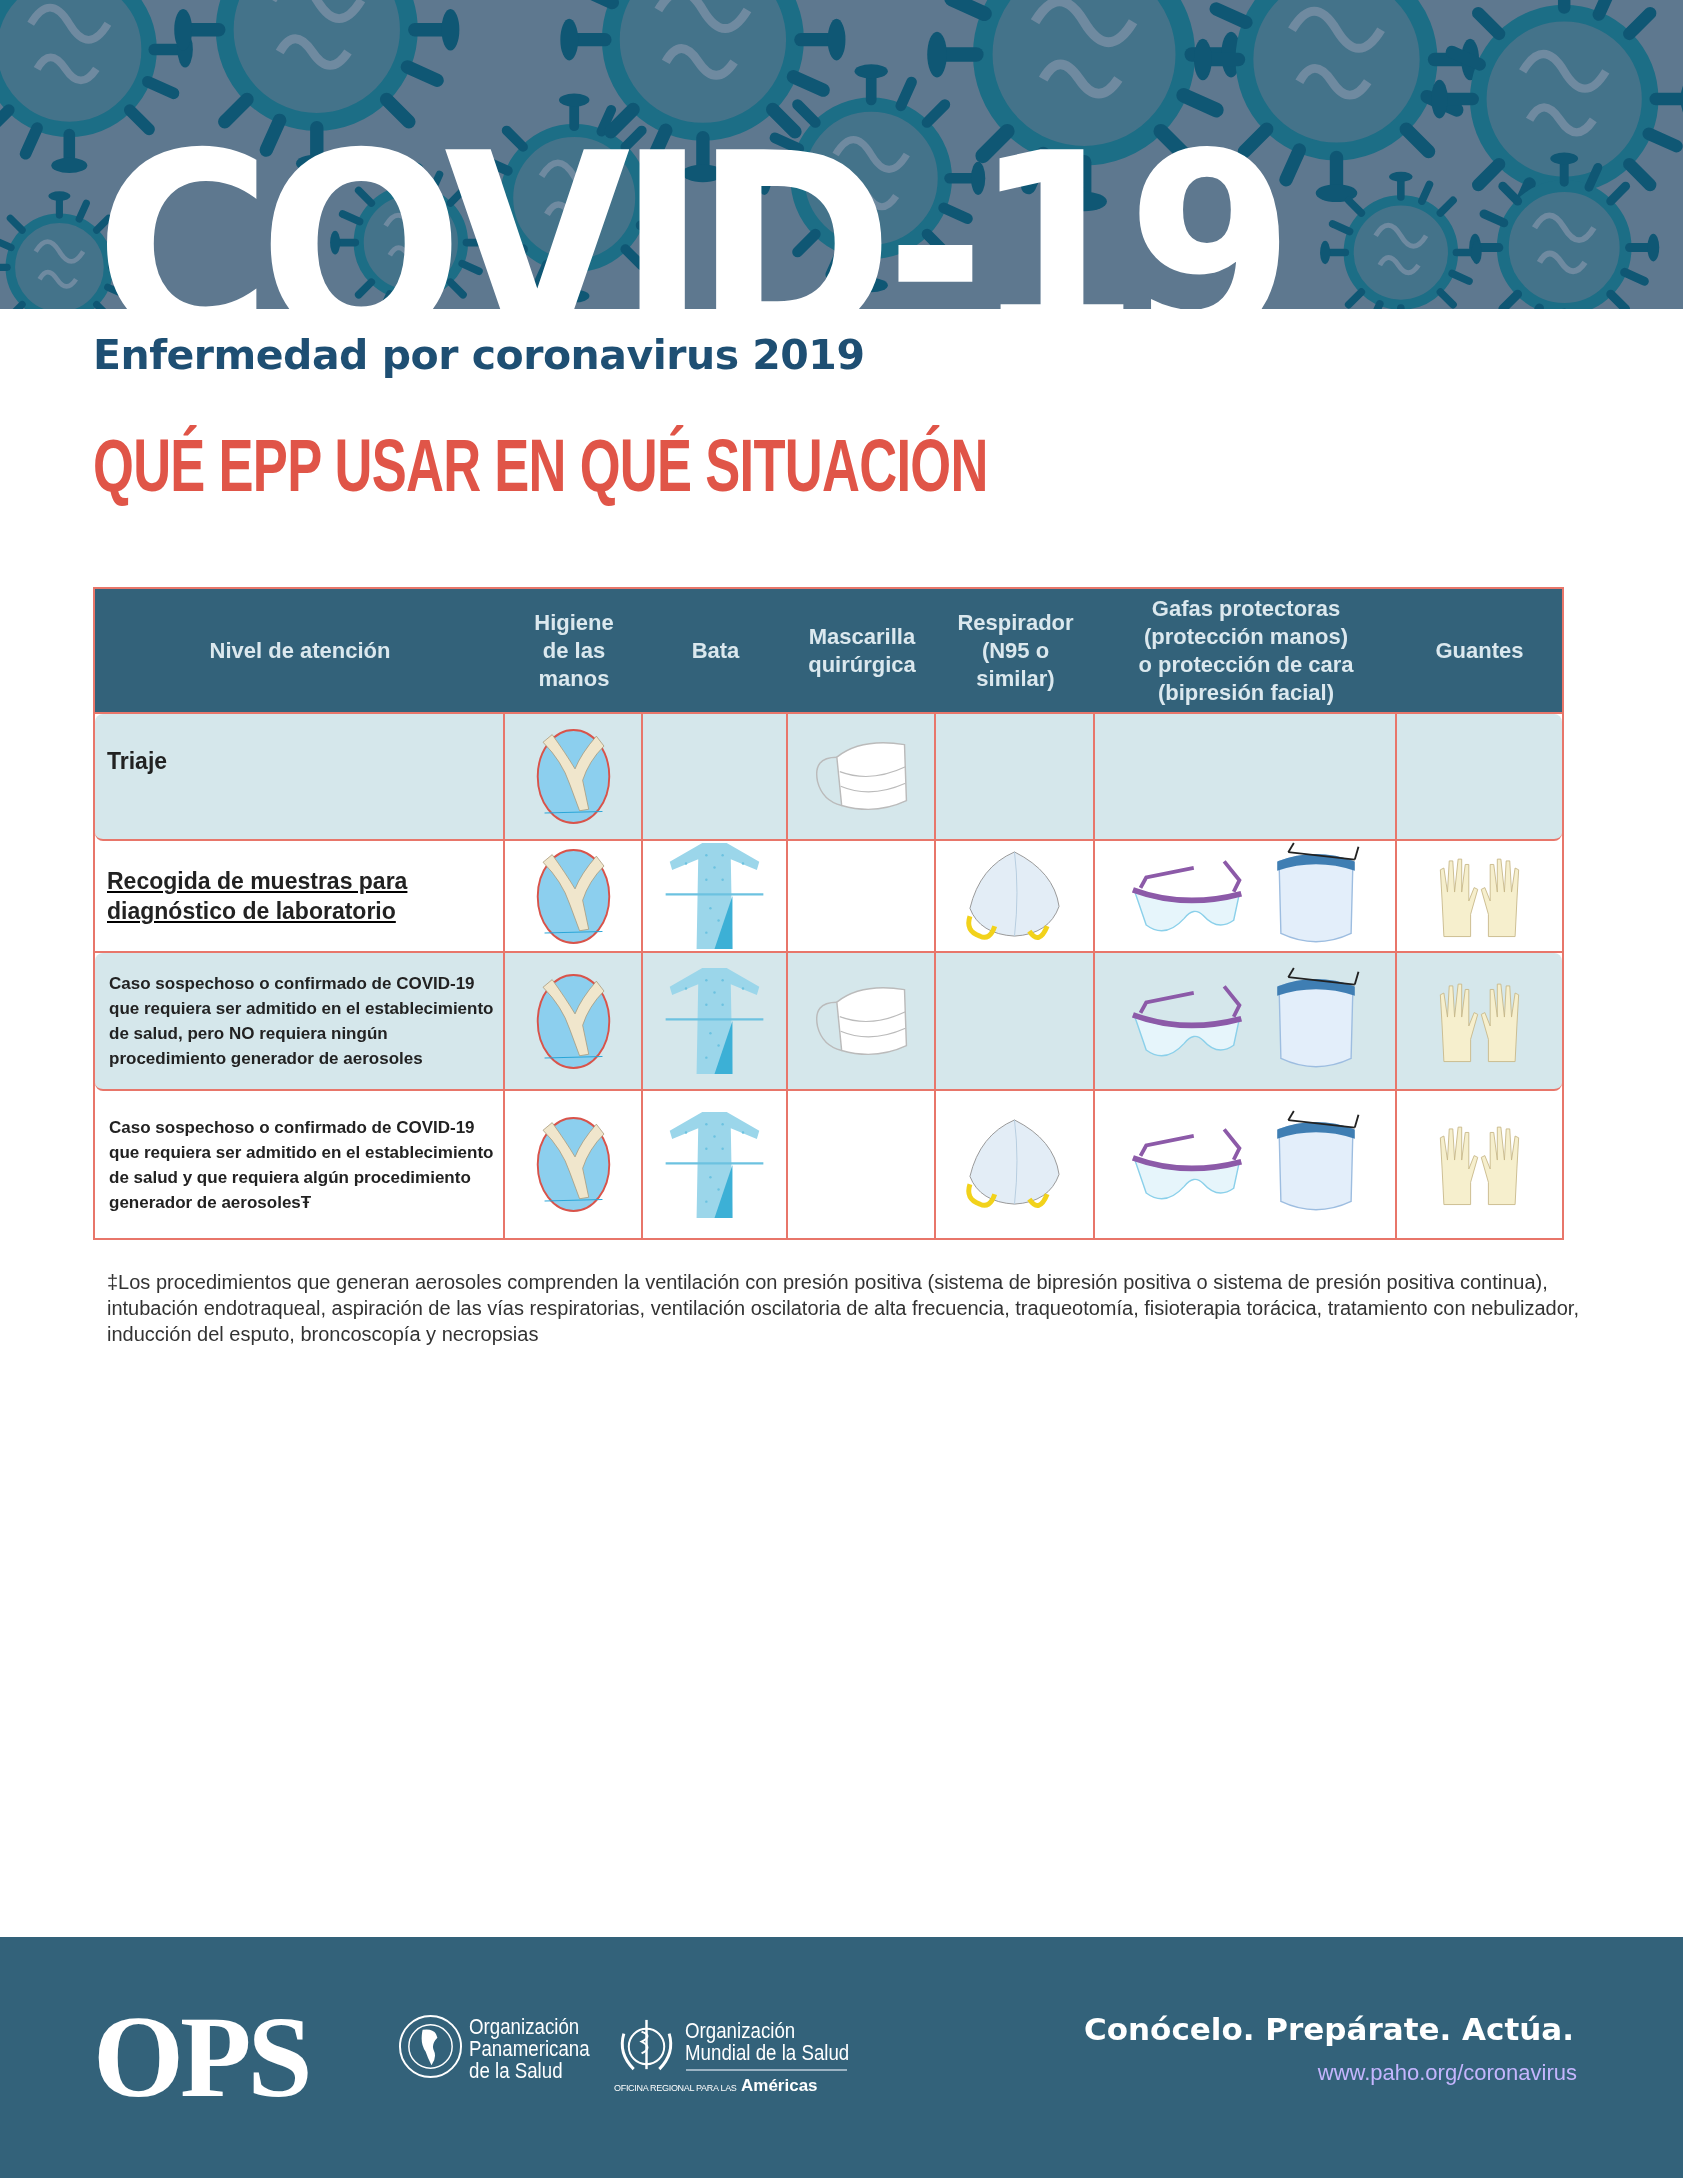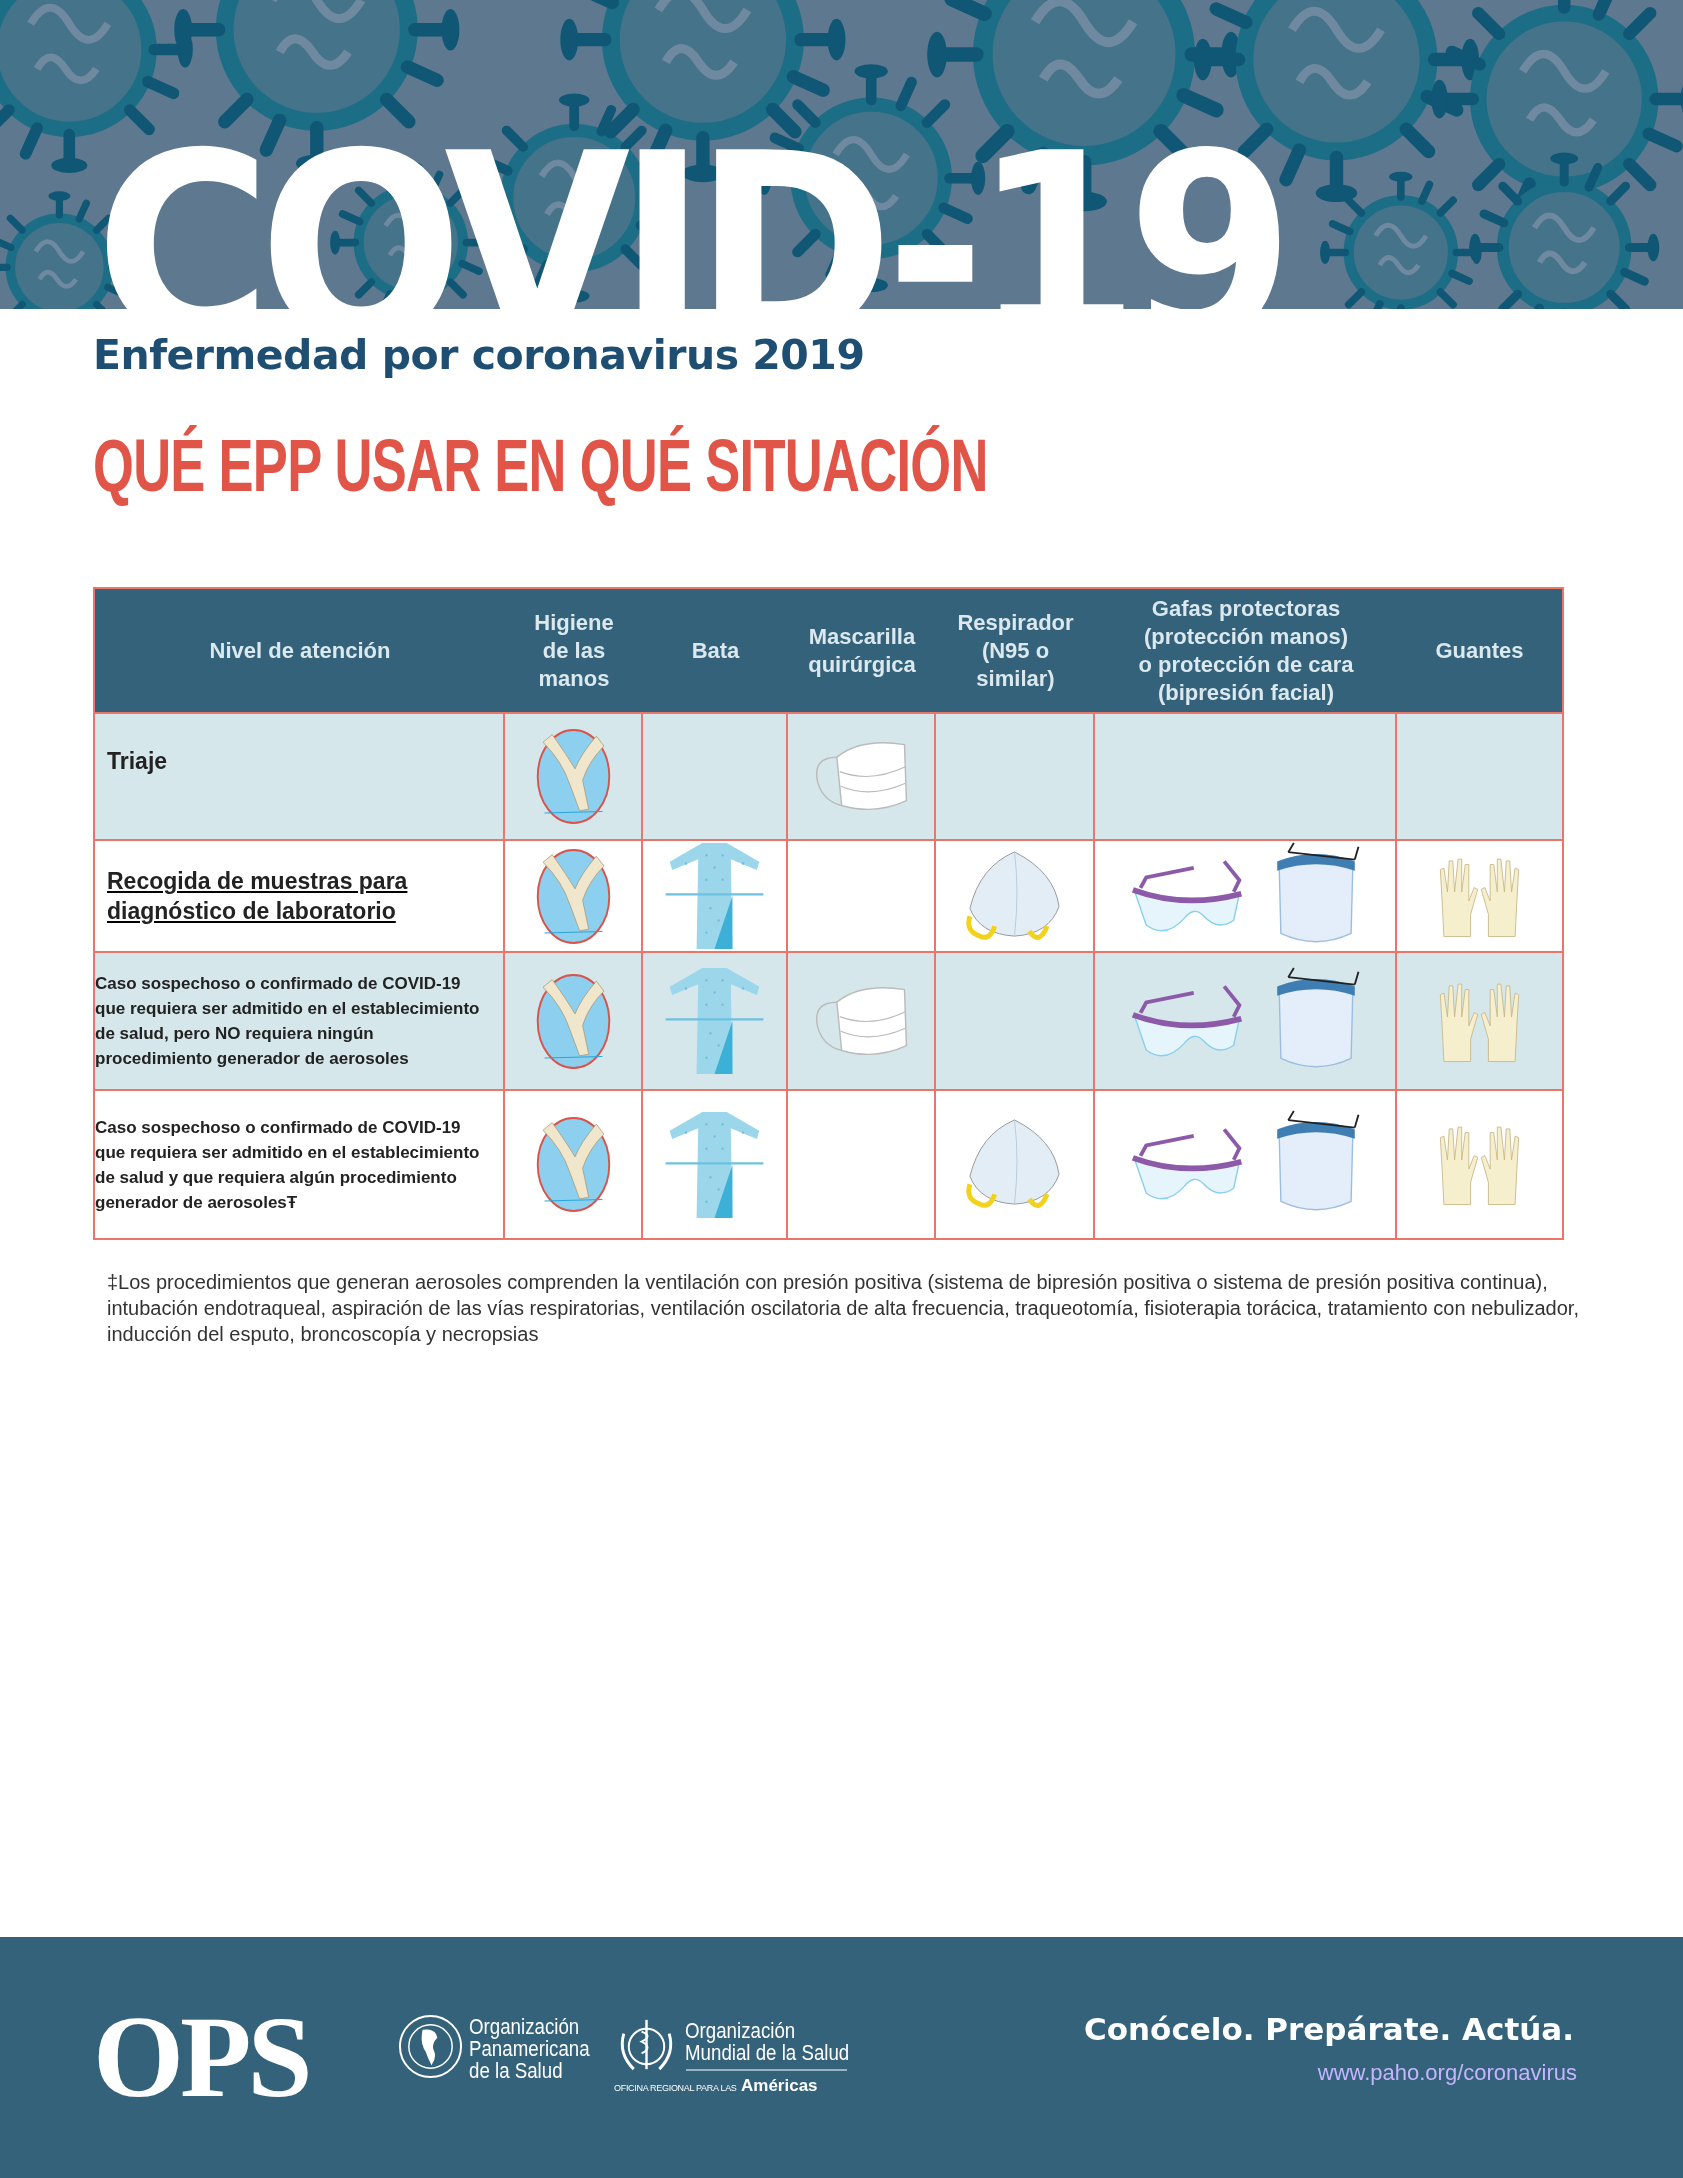--- a/index.html
+++ b/index.html
@@ -29,36 +29,36 @@
   }
 
   
   .ppe-table { position: absolute; left: 93px; top: 587px; width: 1471px; border: 2px solid #e8766a; }
   .row { display: flex; border-bottom: 2px solid #e8766a; }
   .row:last-child { border-bottom: none; }
   .cell { border-right: 2px solid #e8766a; display: flex; align-items: center; justify-content: center; }
   .cell:last-child { border-right: none; }
   .header-row { background: #33627a; height: 125px; }
   .header-row .cell { border-right: none; color: #dbe8ee; font-family: "Liberation Sans", sans-serif; font-weight: bold; font-size: 22px; text-align: center; line-height: 28px; padding: 0 4px; }
-  .shaded { background: #d5e7eb; }
+  .shaded { background: #d5e7eb; border-radius: 8px; }
   .plain { background: #ffffff; }
   .c0 { width: 410px; justify-content: flex-start; }
   .c1 { width: 138px; }
   .c2 { width: 145px; }
   .c3 { width: 148px; }
   .c4 { width: 159px; }
   .c5 { width: 302px; }
   .c6 { flex: 1; }
   .header-row .c0 { justify-content: center; }
   .r1 { height: 127px; }
   .r2 { height: 112px; text-decoration: underline; }
   .r3 { height: 138px; }
   .r4 { height: 147px; }
   .label-lg { font-family: "Liberation Sans", sans-serif; font-weight: bold; font-size: 23px; color: #222; line-height: 30px; padding-left: 12px; padding-right: 8px; }
-  .label-sm { font-family: "Liberation Sans", sans-serif; font-weight: bold; font-size: 17px; color: #222; line-height: 25px; padding-right: 6px; }
+  .label-sm { font-family: "Liberation Sans", sans-serif; font-weight: bold; font-size: 17px; color: #222; line-height: 25px; padding-left: 14px; padding-right: 6px; }
   .r1 .c0 { align-items: flex-start; padding-top: 32px; }
   .icons-pair { display: flex; gap: 18px; align-items: center; }
 
   .footnote {
     position: absolute; left: 107px; top: 1269px; width: 1505px;
     font-family: "Liberation Sans", sans-serif; font-size: 20px; line-height: 26px; color: #333;
   }
 
   
   .footer { position: absolute; left: 0; top: 1937px; width: 1683px; height: 241px; background: #33627a; }

